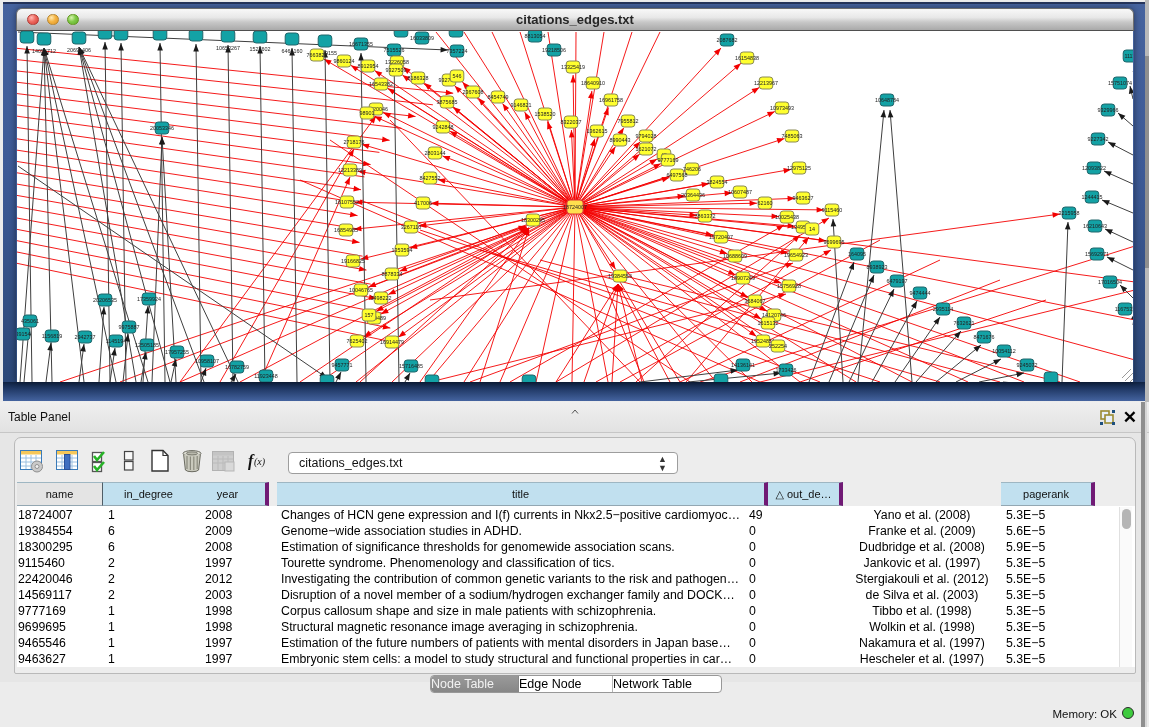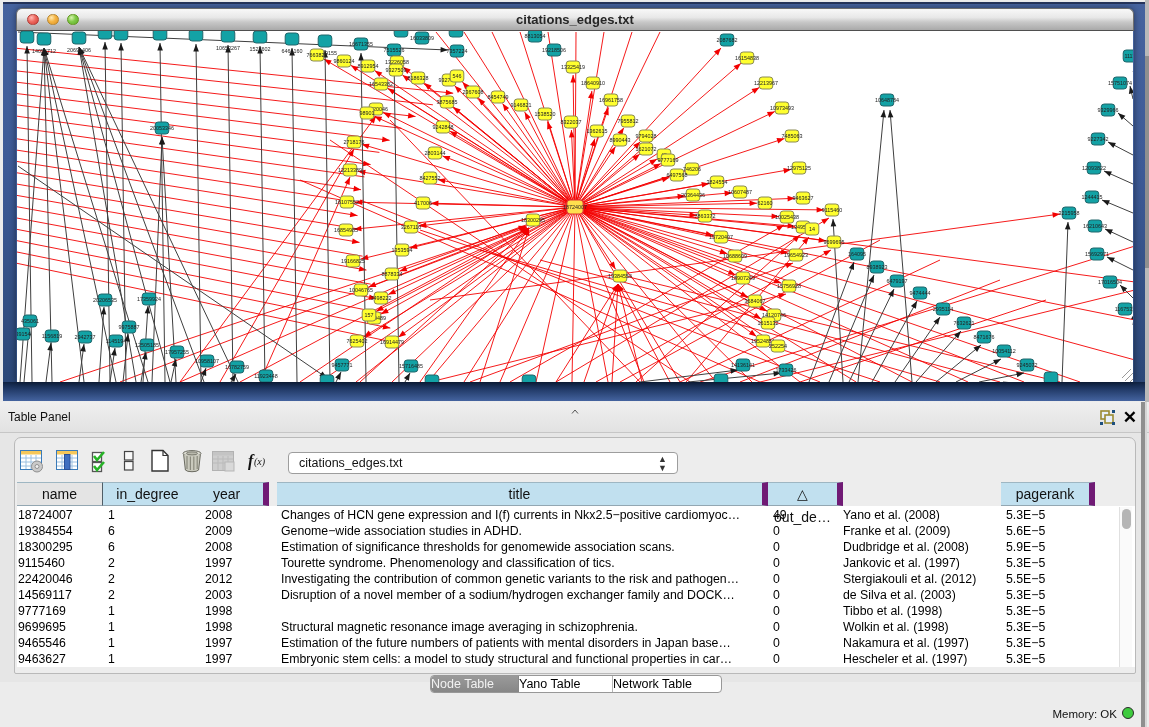--- a/index.html
+++ b/index.html
@@ -22,31 +22,31 @@
 #tpanel{position:absolute;left:0;top:402px;width:1149px;height:280px;background:#e6e6e6}
 #tphead{position:absolute;left:0;top:0;width:1149px;height:31px;background:linear-gradient(180deg,#efefef,#e2e2e2);border-bottom:1px solid #c6c6c6}
 #tphead .t{position:absolute;left:8px;top:8px;font-size:12px;color:#111}
 #tpx{position:absolute;right:12px;top:5px;font-size:17px;font-weight:bold;color:#000}
 #inner{position:absolute;left:14px;top:35px;width:1122px;height:237px;background:#ededed;border:1px solid #b9b9b9;border-radius:7px 7px 2px 2px}
 
 .tbico{position:absolute;top:47px}
 #combo{position:absolute;left:288px;top:50px;width:390px;height:22px;background:#fff;border:1px solid #9d9d9d;border-radius:4px;font-size:12.5px;color:#111;line-height:20px;padding-left:10px}
 #combo .arr{position:absolute;right:10px;top:2px;font-size:9px;color:#333;line-height:9px}
 
-#thead{position:absolute;left:17px;top:80px;width:1078px;height:24px;font-size:14px;color:#111}
-#thead .h{position:absolute;top:0;height:24px;line-height:23px;text-align:center;background:#c1e0ef;border-top:1px solid #9eb6c2;border-right:6px solid #701a75;border-bottom:1px solid #93a7b2;box-sizing:border-box}
+#thead{position:absolute;left:17px;top:80px;width:1078px;height:24px;font-size:11px;color:#111}
+#thead .h{position:absolute;top:0;height:24px;line-height:23px;text-align:center;background:#c1e0ef;border-top:1px solid #9eb6c2;border-right:4px solid #701a75;border-bottom:1px solid #93a7b2;box-sizing:border-box}
 #twhite{position:absolute;left:17px;top:104px;width:1118px;height:161px;background:#fff}
 .row{position:absolute;left:17px;width:1102px;height:16px;font-size:12.3px;color:#000;line-height:16px;white-space:nowrap}
 .row span{position:absolute;display:block;overflow:hidden}
 .c1{left:1px;width:84px}
 .c2{left:91px;width:93px}
 .c3{left:188px;width:77px}
 .c4{left:264px;width:489px}
-.c5{left:756px;width:73px}
-.c6{left:826px;width:158px;}
+.c5{left:732px;width:73px}
+.c6{left:826px;width:158px;text-align:center}
 .c7{left:989px;width:92px}
 
 #vscroll{position:absolute;left:1119px;top:105px;width:13px;height:160px;background:#fafafa;border-left:1px solid #e0e0e0}
 #vscroll .th{position:absolute;left:1.5px;top:2px;width:9px;height:20px;background:#b5b5b5;border-radius:5px}
 
 #seg{position:absolute;left:430px;top:273px;width:292px;height:18px;border:1px solid #989898;border-radius:4px;background:#fff;font-size:12.5px;overflow:hidden}
 #seg span{float:left;height:18px;line-height:17px;text-align:left}
 #seg .s1{width:88px;background:linear-gradient(180deg,#9a9a9a,#848484);color:#f2f2f2;border-right:1px solid #888}
 #seg .s2{width:94px;border-right:1px solid #b5b5b5}
 #seg .s3{width:107px}
@@ -881,20 +881,21 @@
         <span class="c3">2003</span>
         <span class="c4">Disruption of a novel member of a sodium/hydrogen exchanger family and DOCK…</span>
         <span class="c5">0</span>
         <span class="c6">de Silva et al. (2003)</span>
         <span class="c7">5.3E−5</span>
       </div>
       <div class="row" style="top:201px">
 <span class="c1">9777169</span>
         <span class="c2">1</span>
         <span class="c3">1998</span>
+        <span class="c4">Corpus callosum shape and size in male patients with schizophrenia.</span>
         <span class="c5">0</span>
         <span class="c6">Tibbo et al. (1998)</span>
         <span class="c7">5.3E−5</span>
       </div>
       <div class="row" style="top:217px">
 <span class="c1">9699695</span>
         <span class="c2">1</span>
         <span class="c3">1998</span>
         <span class="c4">Structural magnetic resonance image averaging in schizophrenia.</span>
         <span class="c5">0</span>
@@ -917,21 +918,21 @@
         <span class="c4">Embryonic stem cells: a model to study structural and functional properties in car…</span>
         <span class="c5">0</span>
         <span class="c6">Hescheler et al. (1997)</span>
         <span class="c7">5.3E−5</span>
       </div>
   <div id="vscroll">
         <div class="th"></div>
       </div>
   <div id="seg">
         <span class="s1">Node Table</span>
-        <span class="s2">Yano Table</span>
+        <span class="s2">Edge Node</span>
         <span class="s3">Network Table</span>
       </div>
   <div id="mem">Memory: OK</div>
   <div id="memdot"></div>
 </div>
 <div id="rs1">
       <div class="thumb"></div>
     </div>
     <div id="rs2"></div>
 </div>

